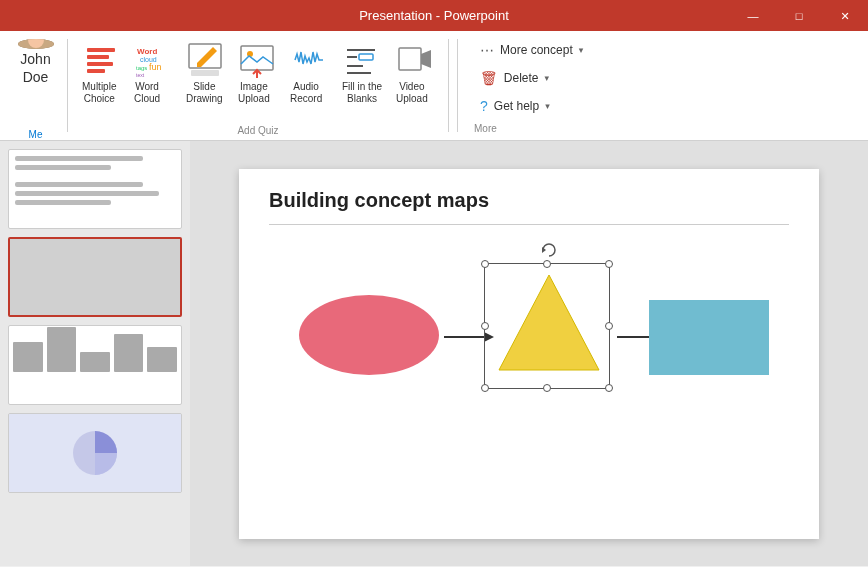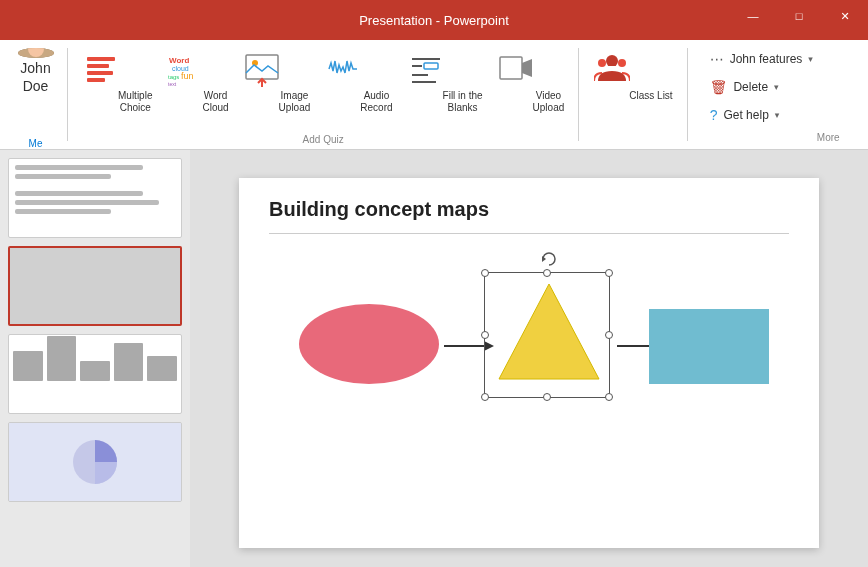--- a/index.html
+++ b/index.html
@@ -1,21 +1,21 @@
 <!DOCTYPE html>
 <html><head>
   <meta charset="utf-8">
   <style>
     * { box-sizing: border-box; margin: 0; padding: 0; }
     body { font-family: 'Segoe UI', Arial, sans-serif; background: #f0f0f0; width: 868px; height: 567px; overflow: hidden; }
 
     
     .title-bar {
       background: #c0392b;
-      height: 40px;
+      height: 31px;
       display: flex;
       align-items: center;
       justify-content: center;
       position: relative;
     }
     .title-bar-text {
       color: white;
       font-size: 13px;
       font-weight: 400;
     }
@@ -73,21 +73,20 @@
       display: flex;
       align-items: center;
       justify-content: center;
     }
     .ribbon-item .item-label {
       font-size: 10px;
       text-align: center;
       color: #333;
       margin-top: 2px;
       line-height: 1.2;
-      margin-left: 36px;
     }
     .ribbon-label {
       font-size: 10px;
       color: #888;
       padding-bottom: 4px;
       text-align: center;
     }
     .ribbon-divider {
       width: 1px;
       background: #d0d0d0;
@@ -141,21 +140,21 @@
       font-size: 12px;
       color: #333;
       cursor: pointer;
       padding: 3px 6px;
       border-radius: 3px;
     }
     .chevron { font-size: 9px; color: #666; }
     .more-bottom-label {
       font-size: 10px;
       color: #888;
-      text-align: right;
+      text-align: left;
       margin-top: auto;
       padding-bottom: 4px;
     }
 
     
     .main {
       display: flex;
       height: calc(567px - 32px - 110px);
     }
 
@@ -373,20 +372,30 @@
             <text x="5" y="20" font-size="7" fill="#3498db">cloud</text>
             <text x="1" y="28" font-size="6" fill="#2ecc71">tags</text>
             <text x="14" y="28" font-size="9" fill="#f39c12">fun</text>
             <text x="1" y="35" font-size="5" fill="#9b59b6">text</text>
           </svg>
         </div>
         <span class="item-label">Word<br>Cloud</span>
       </div>
 
 
+      <div class="ribbon-item">
+        <div class="icon-area">
+          <svg width="36" height="36" viewBox="0 0 36 36">
+            <rect x="2" y="2" width="32" height="24" rx="1" fill="none" stroke="#888" stroke-width="1.5"></rect>
+            <path d="M26 5 L30 9 L14 25 L10 25 L10 21 Z" fill="#f39c12"></path>
+            <rect x="4" y="28" width="28" height="6" rx="1" fill="#ddd"></rect>
+          </svg>
+        </div>
+        <span class="item-label">Slide<br>Drawing</span>
+      </div>
 
       <div class="ribbon-item">
         <div class="icon-area">
           <svg width="36" height="36" viewBox="0 0 36 36">
             <rect x="2" y="4" width="32" height="24" rx="1" fill="none" stroke="#888" stroke-width="1.5"></rect>
             <circle cx="11" cy="12" r="3" fill="#f39c12"></circle>
             <path d="M2 22 L10 14 L18 20 L24 15 L34 22" fill="none" stroke="#3498db" stroke-width="1.5"></path>
             <path d="M18 28 L18 36 M14 32 L18 28 L22 32" stroke="#e74c3c" stroke-width="2" fill="none"></path>
           </svg>
         </div>
@@ -424,44 +433,27 @@
         </div>
         <span class="item-label">Video<br>Upload</span>
       </div>
 
     </div>
     <div class="ribbon-label">Add Quiz</div>
   </div>
 
   <div class="ribbon-divider"></div>
 
-  <div class="ribbon-section">
-    <div class="ribbon-item" style="min-width:60px;">
-      <div class="icon-area">
-        <svg width="36" height="36" viewBox="0 0 36 36">
-          <circle cx="18" cy="10" r="6" fill="#c0392b"></circle>
-          <circle cx="8" cy="12" r="4" fill="#e74c3c"></circle>
-          <circle cx="28" cy="12" r="4" fill="#e74c3c"></circle>
-          <path d="M4 30 Q4 20 18 20 Q32 20 32 30" fill="#c0392b"></path>
-          <path d="M0 30 Q0 22 8 22" fill="none" stroke="#e74c3c" stroke-width="2"></path>
-          <path d="M36 30 Q36 22 28 22" fill="none" stroke="#e74c3c" stroke-width="2"></path>
-
-          <rect x="14" y="15" width="8" height="2" fill="#fff"></rect>
-        </svg>
-      </div>
-      <span class="item-label">Class List</span>
-    </div>
-  </div>
 
   <div class="ribbon-divider"></div>
 
   <div class="more-section">
     <div class="more-btn">
       <span style="color:#555; font-size:14px;">⋯</span>
-      <span>John features</span>
+      <span>More concept</span>
       <span class="chevron">▾</span>
     </div>
     <div class="more-btn">
       <span style="color:#c0392b; font-size:14px;">🗑</span>
       <span>Delete</span>
       <span class="chevron">▾</span>
     </div>
     <div class="more-btn">
       <span style="color:#3498db; font-size:14px;">?</span>
       <span>Get help</span>

